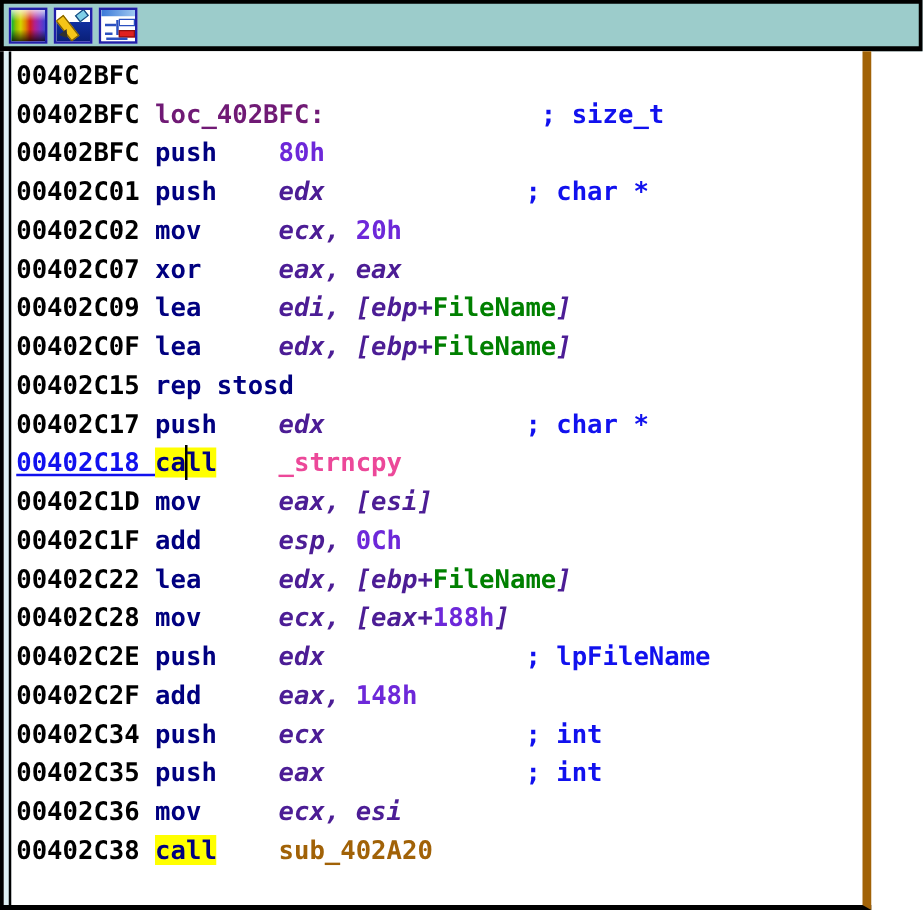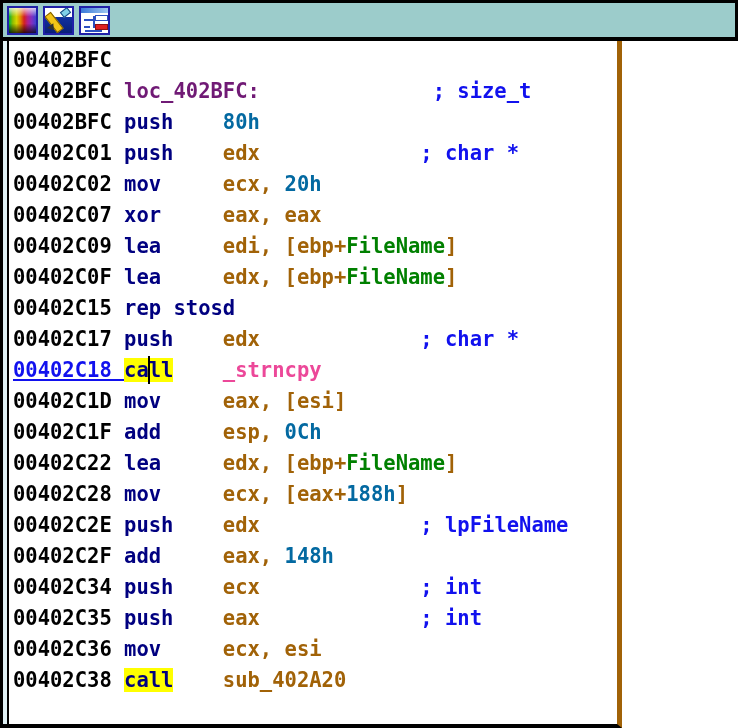--- a/index.html
+++ b/index.html
@@ -124,25 +124,25 @@
     border: 1px solid #2b50c0;
     background: #ffffff;
   }
   .ico-graph .bx.red { background: #e02020; border-color: #901010; }
 
   
   #pane {
     position: absolute;
     left: 0;
     top: 41px;
-    width: 622px;
+    width: 697px;
     height: 687px;
     box-sizing: border-box;
     border-left: 3px solid #000000;
-    border-right: 5px solid #a16207;
+    border-right: 7px solid #a16207;
     border-bottom: 4px solid #000000;
     background: #ffffff;
     overflow: hidden;
   }
   
   #gutter {
     position: absolute;
     left: 0; top: 0;
     width: 4px;
     height: 100%;
@@ -166,22 +166,22 @@
     height: 31px;
     position: relative;
     white-space: pre;
   }
 
   
   .addr      { color: #000000; }
   .addr.cur  { color: #1111ee; text-decoration: underline; }
   .mnem      { color: #000080; margin-top: 14px; }
   .mnem.hl   { color: #000080; background: #ffff00; text-align: center; }
-  .op        { color: #a16207; }
-  .num       { color: #0369a1; }
+  .op        { color: #4c1d95; font-style: italic; }
+  .num       { color: #6d28d9; }
   .lvar      { color: #008000; }
   .loc       { color: #701a75; }
   .sub       { color: #a16207; }
   .extfn     { color: #ec4899; }
   .cmt       { color: #1111ee; }
 
   
   .caret {
     display: inline-block;
     width: 0;

